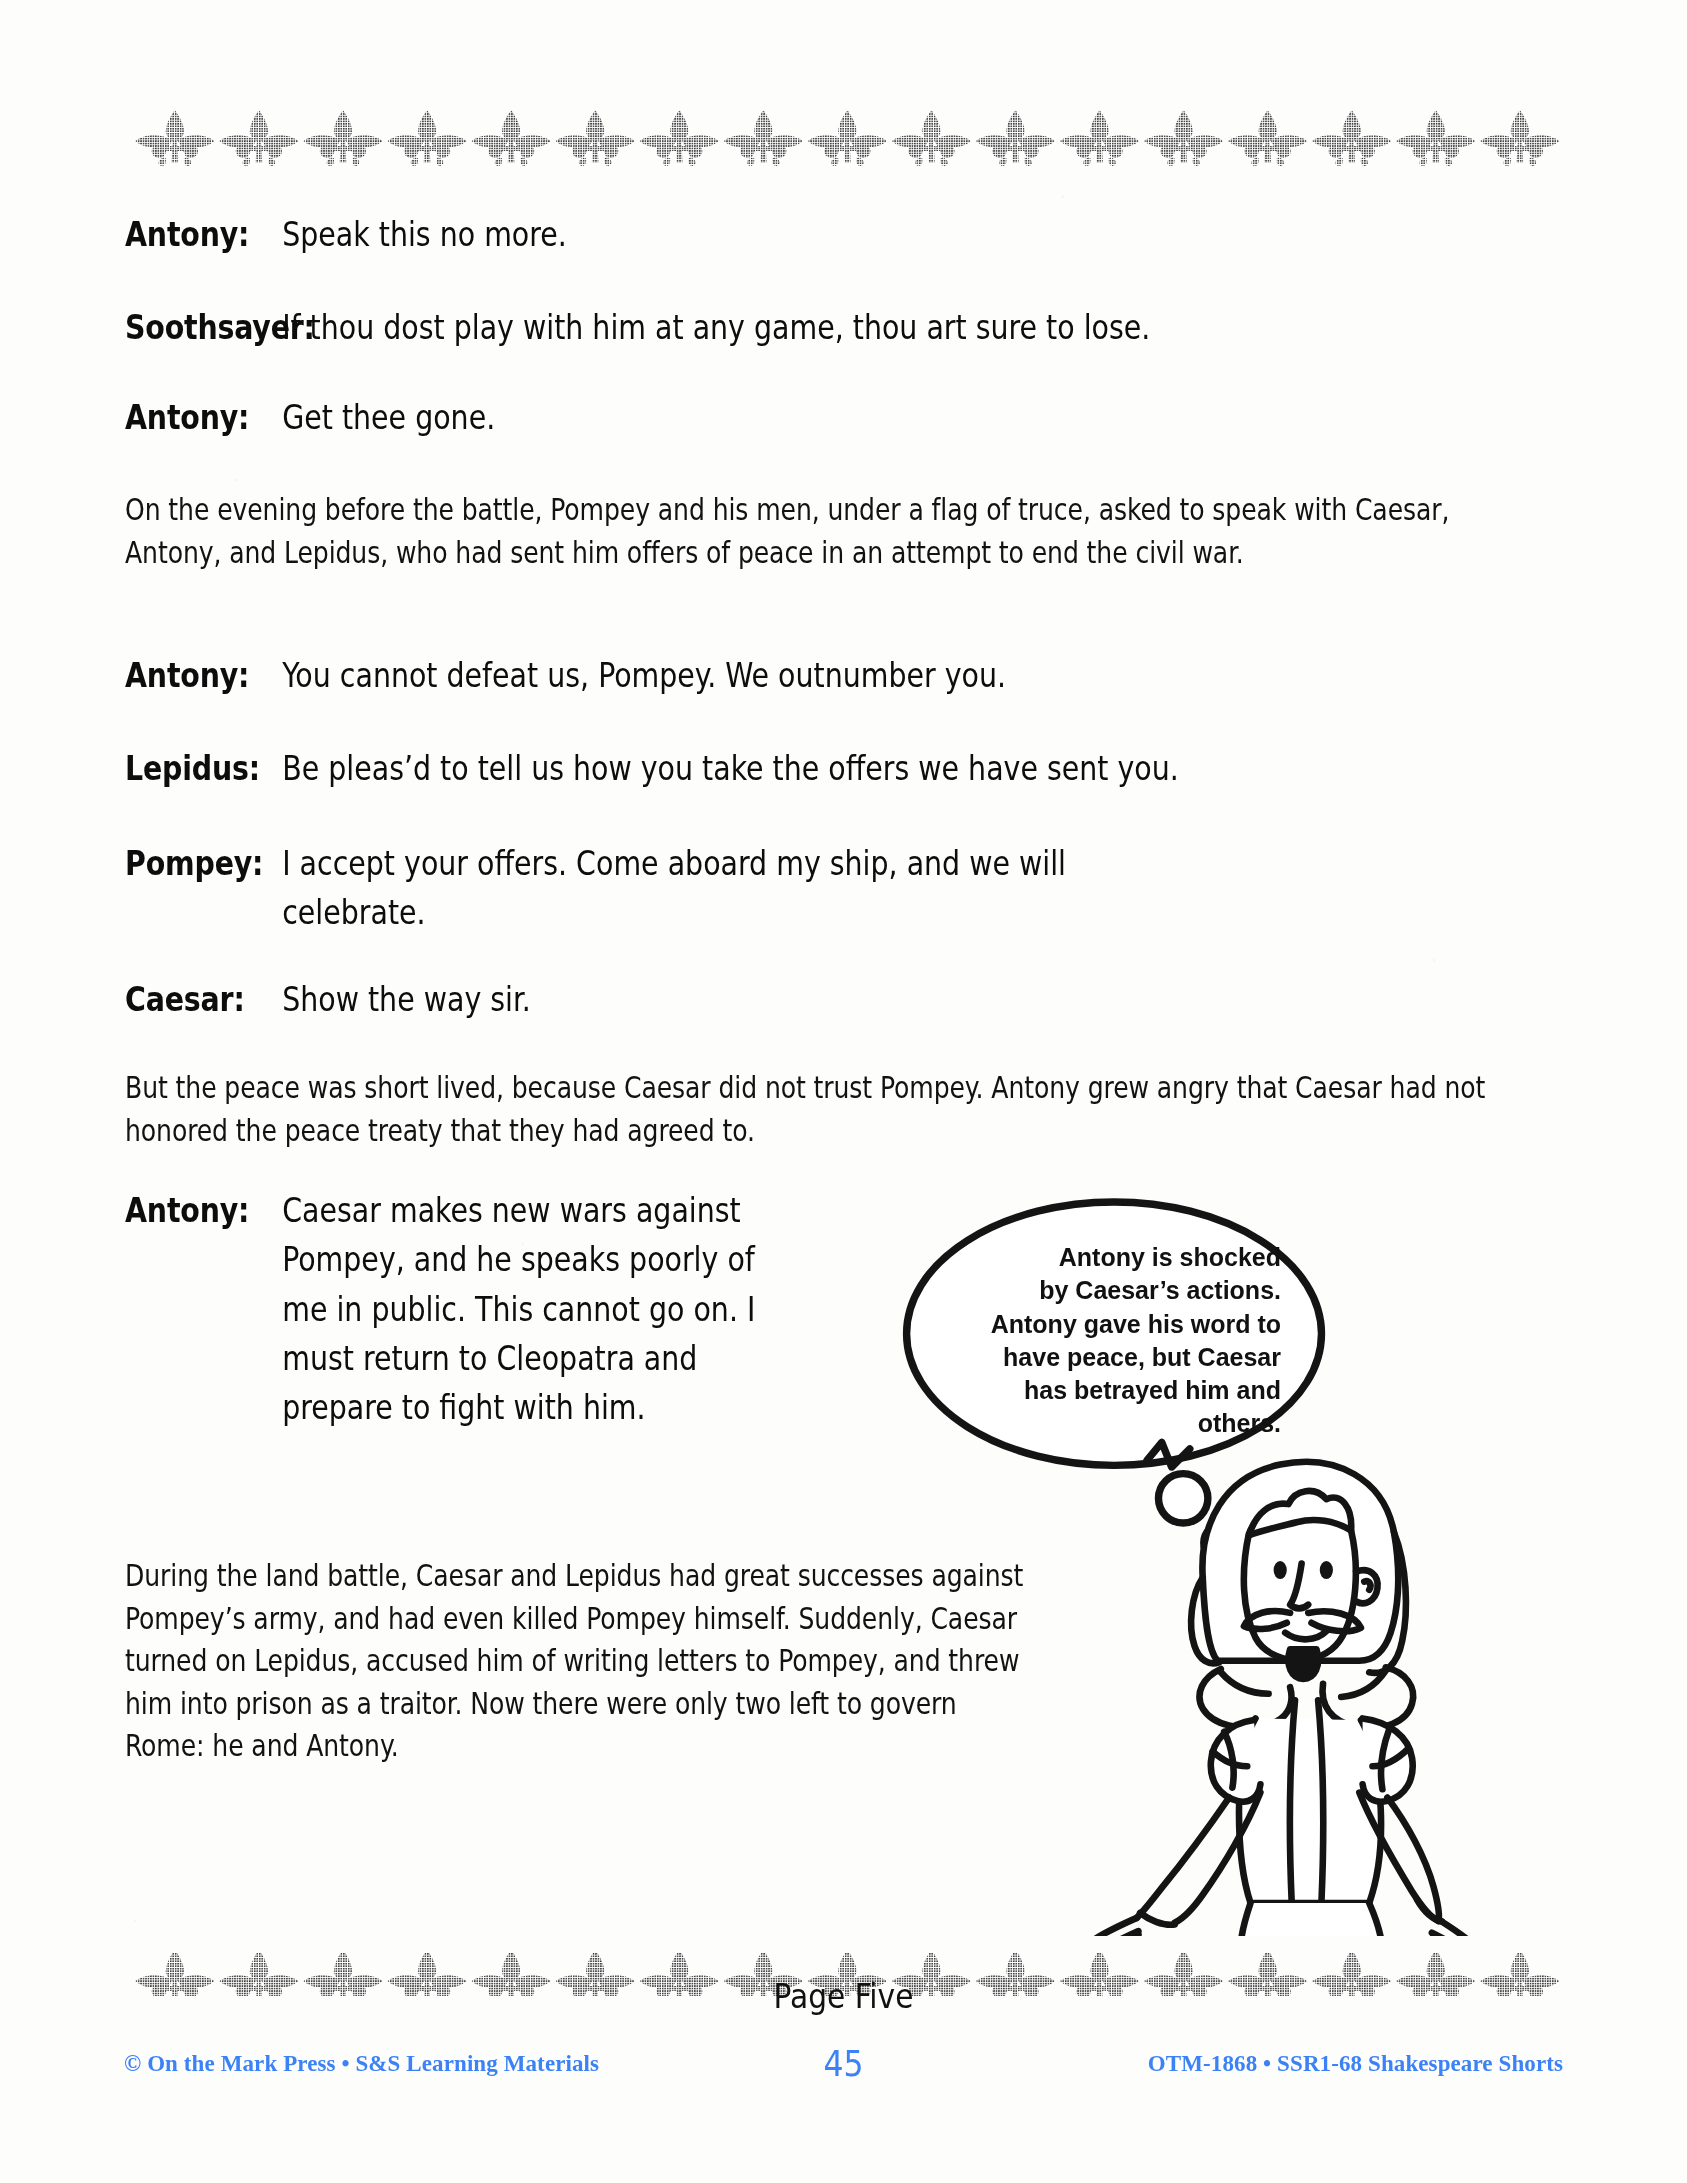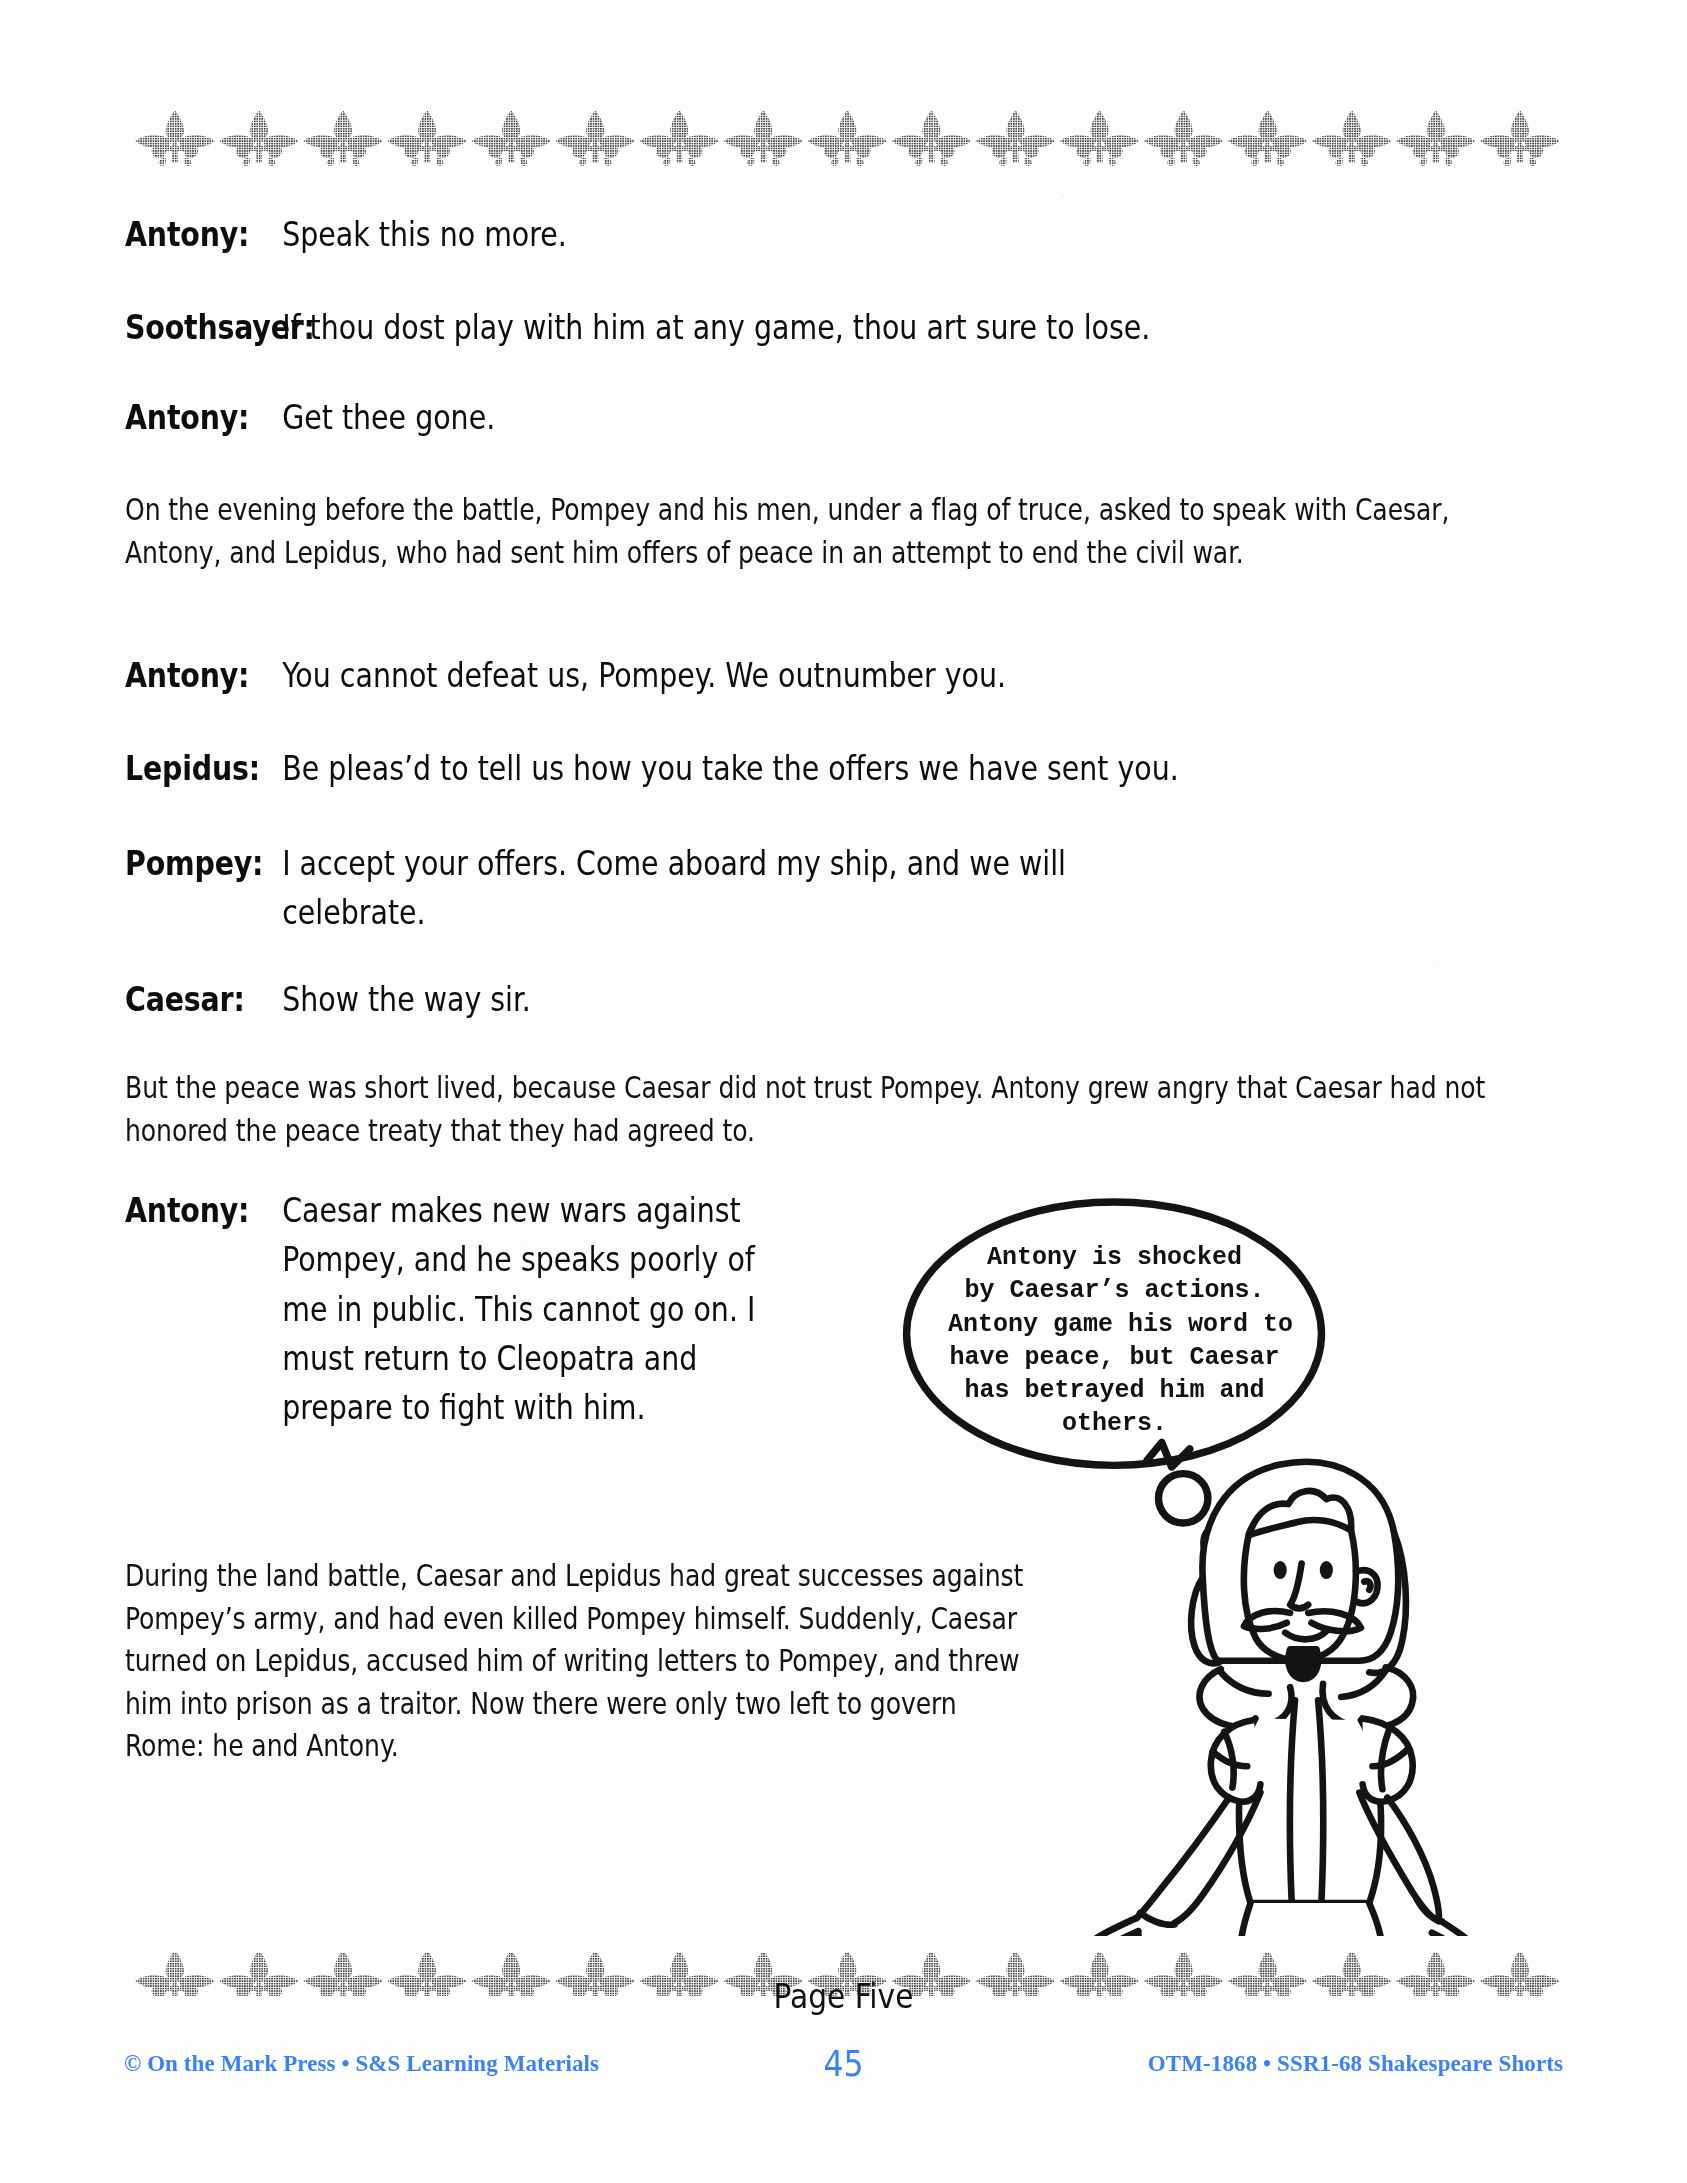--- a/index.html
+++ b/index.html
@@ -59,22 +59,22 @@
     font-weight:700;
     letter-spacing:-0.2px;
   }
   .dlg .said{flex:1;}
 
   
   .bubble{position:absolute;left:900px;top:1195px;width:428px;height:272px;}
   .bubble svg{position:absolute;left:0;top:0;overflow:visible;}
   .bubble-text{
     position:absolute;left:48px;top:46px;width:333px;
-    text-align:center;
-    font-family:Liberation Mono, monospace;
+    text-align:right;
+    font-family:Liberation Sans, sans-serif;
     font-weight:700;
     font-size:25px;
     line-height:1.33;
     color:#111;
   }
   .bubble-text div{white-space:nowrap;}
 
   
   .figure{position:absolute;left:1079px;top:1425px;width:437px;height:511px;}
   .figure svg{display:block;width:100%;height:100%;}
@@ -193,21 +193,21 @@
     <svg width="461" height="330" viewBox="0 0 560 400" aria-hidden="true">
       <ellipse cx="260" cy="168" rx="252" ry="160" fill="#ffffff" stroke="#141414" stroke-width="9"></ellipse>
 
       <path d="M300,322 L318,300 L330,330 L352,308" fill="none" stroke="#141414" stroke-width="9" stroke-linecap="round" stroke-linejoin="round"></path>
       <circle cx="344" cy="368" r="30" fill="#ffffff" stroke="#141414" stroke-width="9"></circle>
       <circle cx="392" cy="422" r="23" fill="#ffffff" stroke="#141414" stroke-width="9"></circle>
     </svg>
     <div class="bubble-text">
       <div>Antony is shocked</div>
       <div>by Caesar’s actions.</div>
-      <div>Antony game his word to</div>
+      <div>Antony gave his word to</div>
       <div>have peace, but Caesar</div>
       <div>has betrayed him and</div>
       <div>others.</div>
     </div>
   </div>
 
   <div class="figure">
     <svg viewBox="0 0 530 620" aria-hidden="true">
       <g fill="none" stroke="#141414" stroke-width="8" stroke-linecap="round" stroke-linejoin="round">
 

